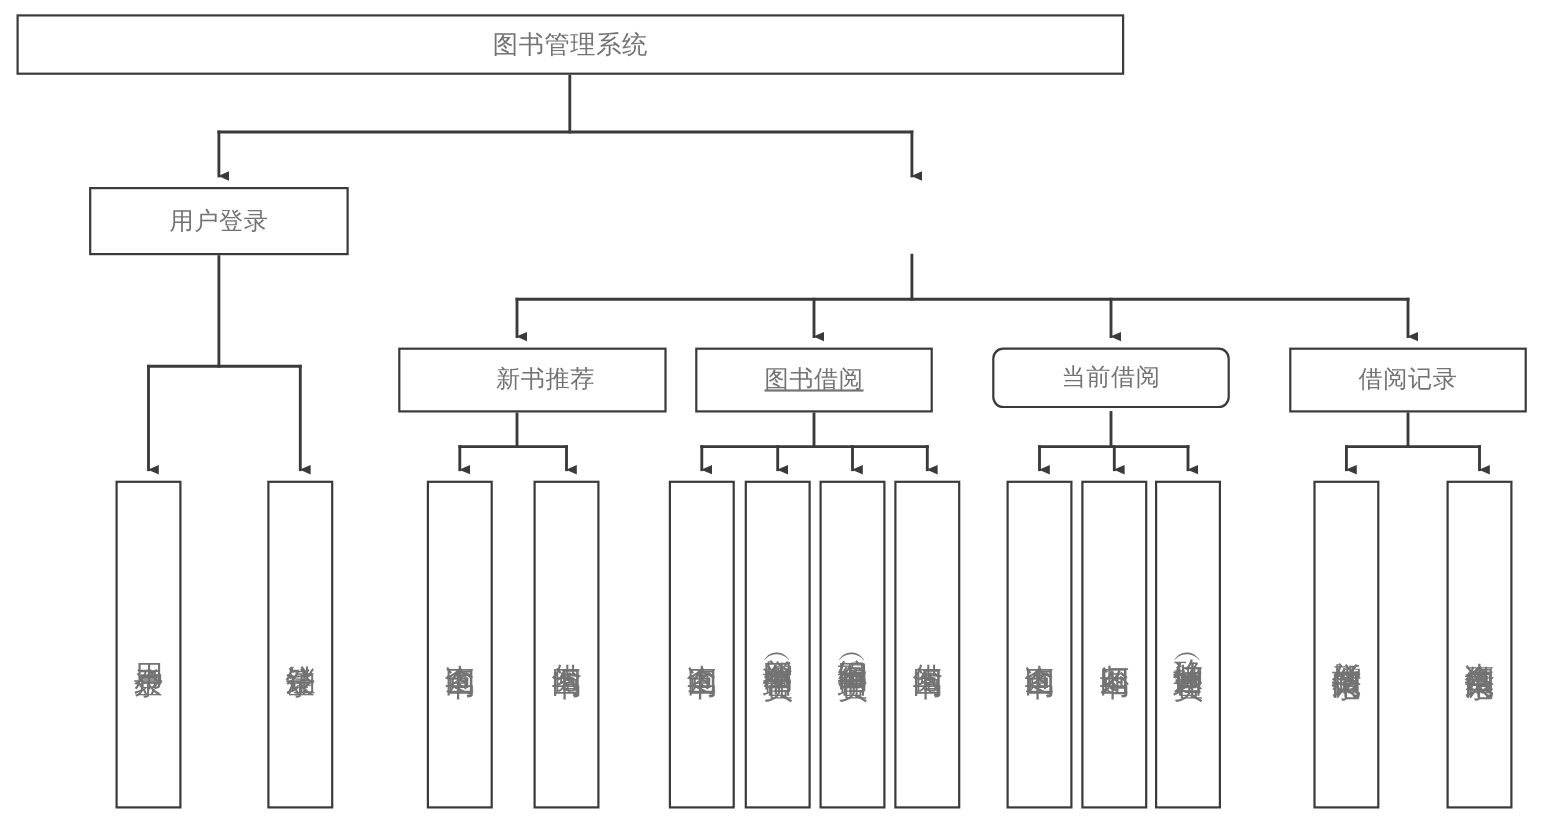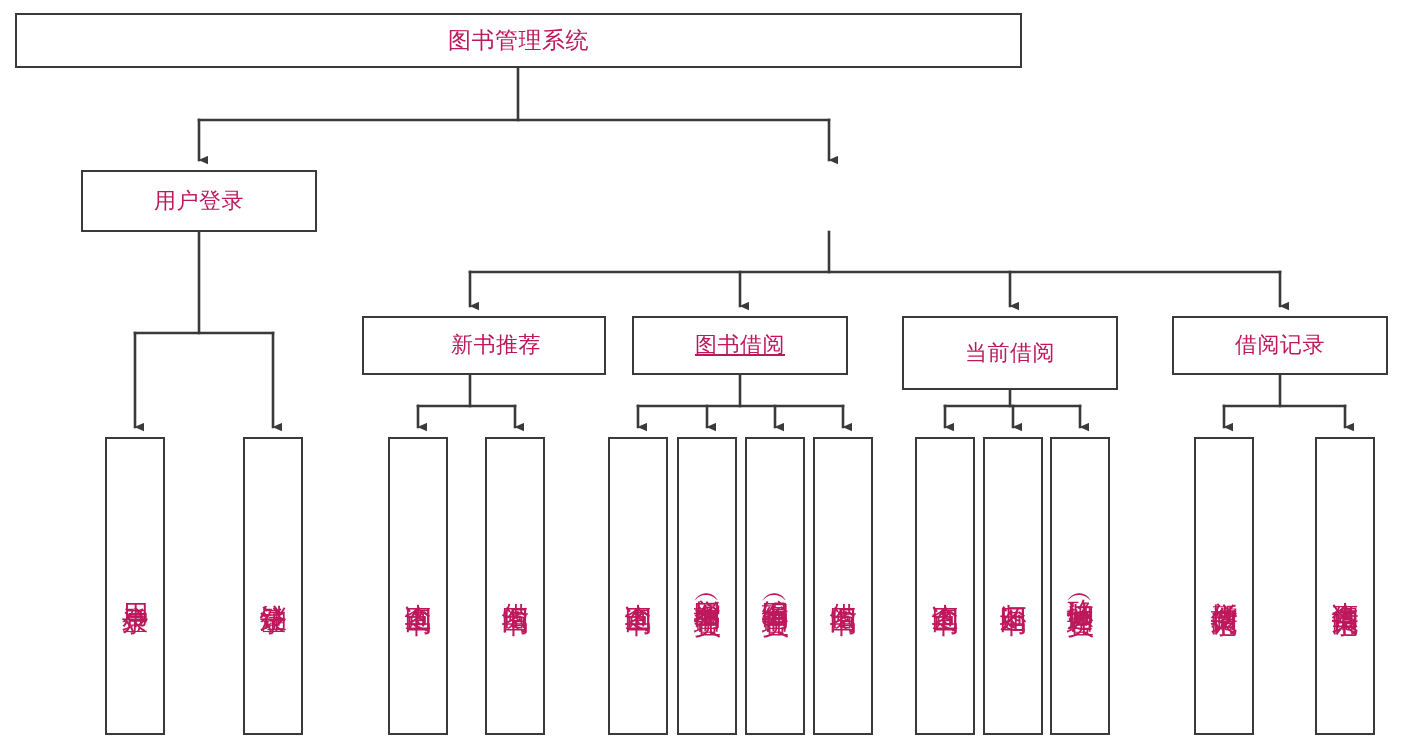--- a/index.html
+++ b/index.html
@@ -26,21 +26,21 @@
     pointer-events: none;
   }
   .node {
     position: absolute;
     box-sizing: border-box;
     background: #ffffff;
     border: 2px solid #3a3a3a;
     display: flex;
     align-items: center;
     justify-content: center;
-    color: #be185d;
+    color: #737373;
   }
   .node-label {
     display: block;
     text-align: center;
     line-height: 1.22;
     letter-spacing: 0.5px;
   }
   .node.horiz .node-label {
     font-size: 22px;
   }
@@ -133,21 +133,21 @@
   <div class="node horiz" style="left:81px; top:170px; width:236px; height:62px;">
     <span class="node-label">用户登录</span>
   </div>
 
   <div class="node horiz" style="left:362px; top:316px; width:244px; height:59px;padding-left:24px;">
     <span class="node-label">新书推荐</span>
   </div>
   <div class="node horiz" style="left:632px; top:316px; width:216px; height:59px;text-decoration:underline;">
     <span class="node-label">图书借阅</span>
   </div>
-  <div class="node horiz" style="left:902px; top:316px; width:216px; height:74px;">
+  <div class="node horiz" style="left:902px; top:316px; width:216px; height:55px;border-radius:10px;">
     <span class="node-label">当前借阅</span>
   </div>
   <div class="node horiz" style="left:1172px; top:316px; width:216px; height:59px;">
     <span class="node-label">借阅记录</span>
   </div>
 
   <div class="node vert" style="left:105px; top:437px; width:60px; height:298px;">
     <span class="node-label">用户登录</span>
   </div>
   <div class="node vert" style="left:243px; top:437px; width:60px; height:298px;">

